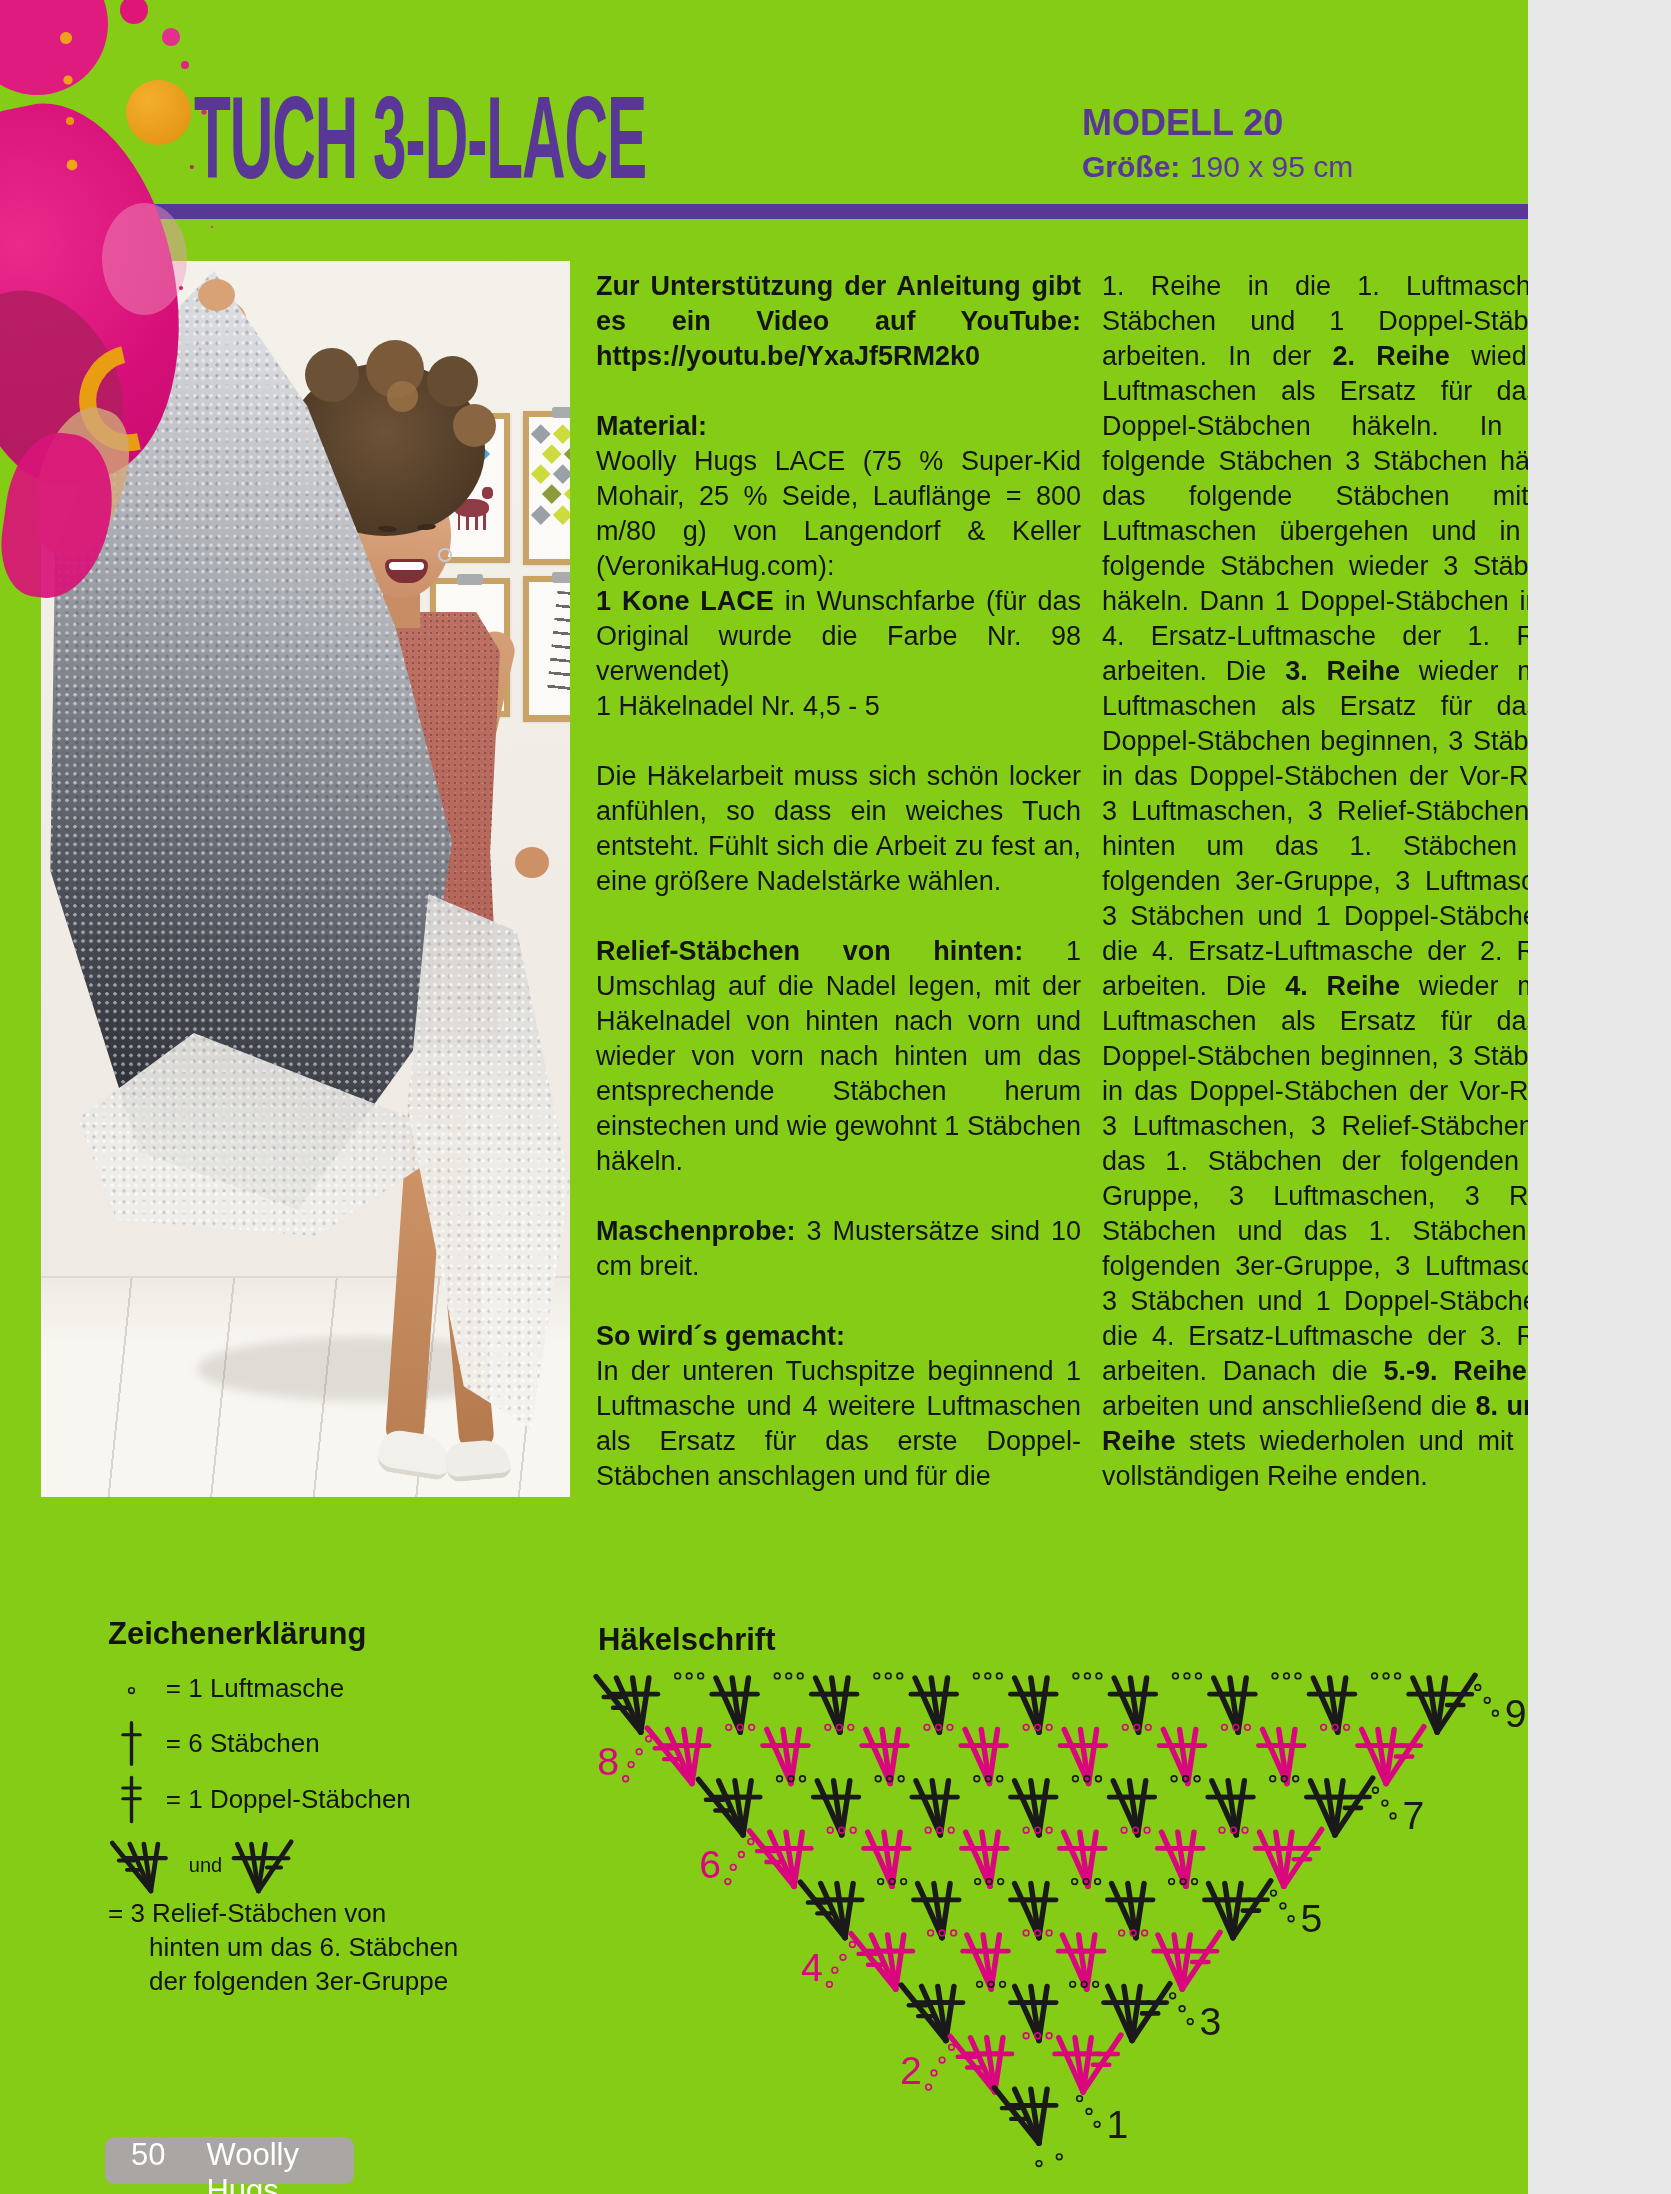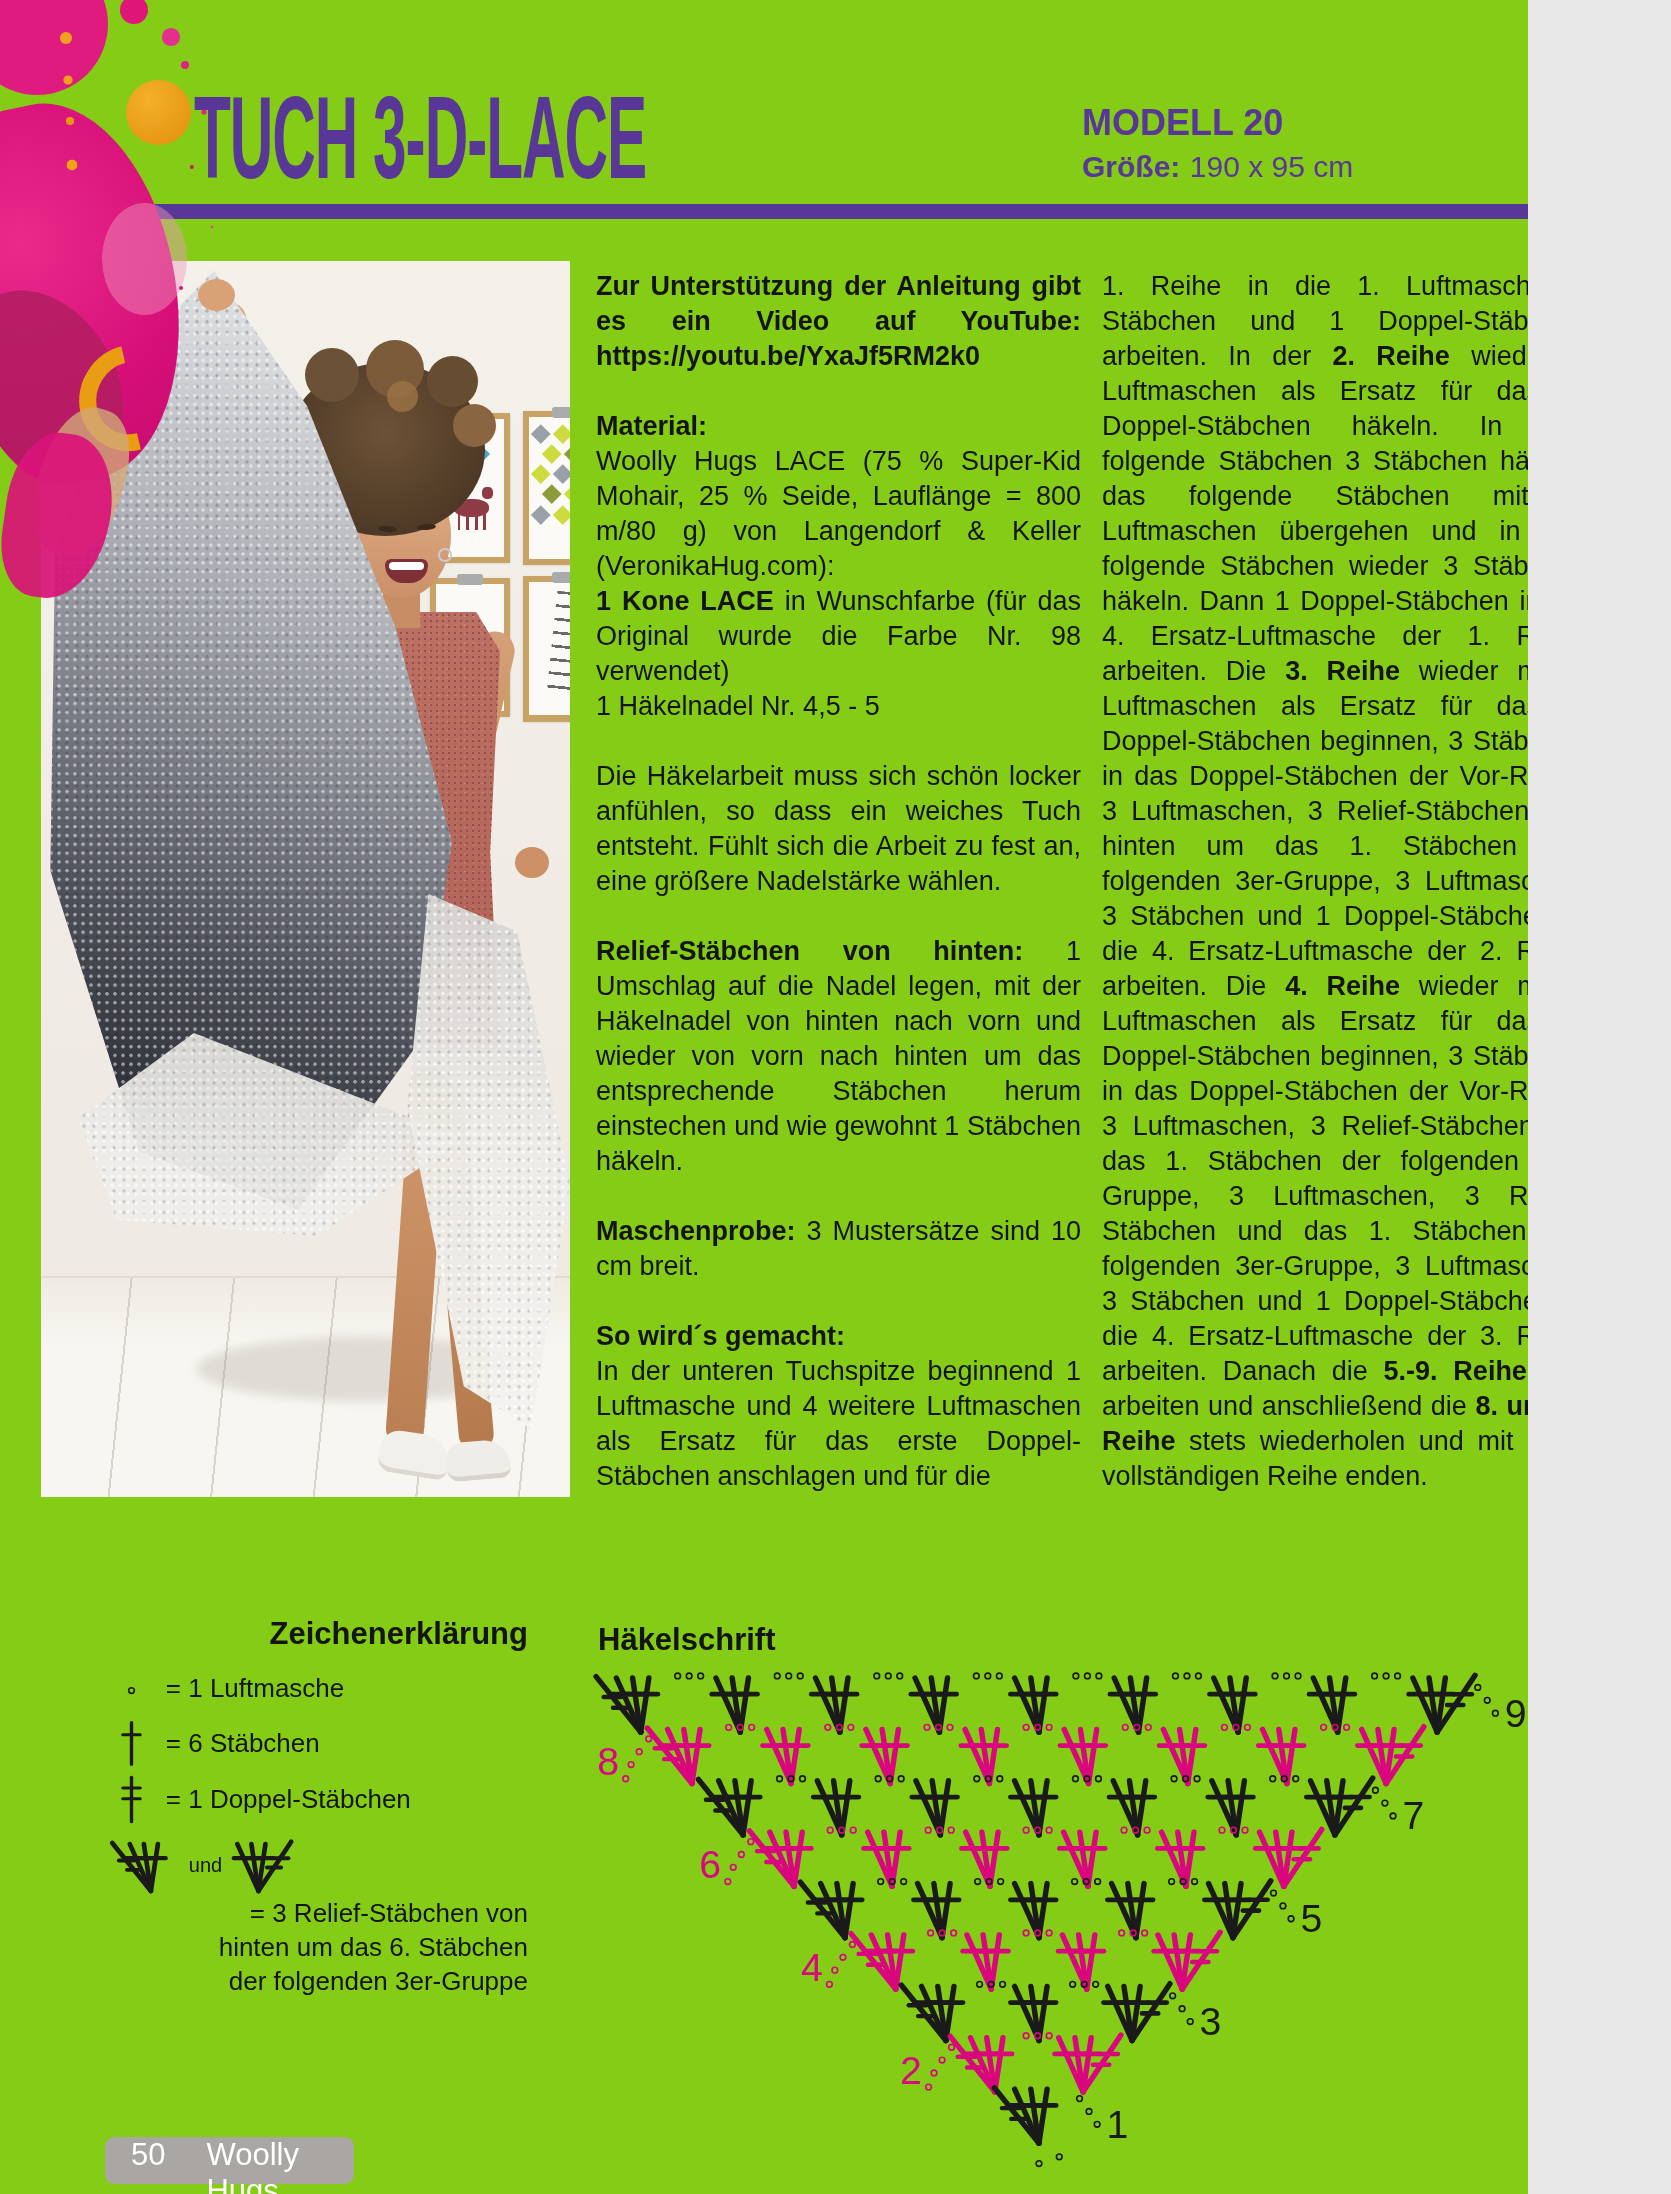--- a/index.html
+++ b/index.html
@@ -139,21 +139,21 @@
   
   .col{position:absolute; top:269px; width:485px; font-size:27px; line-height:35px;
        color:var(--ink); text-align:justify;}
   .col1{left:596px;}
   .col2{left:1102px;}
   .col p{margin:0;}
   .col p.mt{margin-top:35px;}
   .col .b{font-weight:700;}
 
   
-  .legend{position:absolute; left:108px; top:1616px; width:420px; color:var(--ink);text-align:right;}
+  .legend{position:absolute; left:108px; top:1616px; width:420px; color:var(--ink);}
   .legend h2{font-size:31px; font-weight:700; margin-bottom:9.5px;}
   .litem{display:flex; align-items:center; gap:10.8px; margin:2.7px 0; font-size:26px;}
   .litem .sym{flex:none; width:47px; display:flex; justify-content:center;}
   .symrow{display:flex; align-items:flex-end; gap:6.8px; margin:6.8px 0 1.4px 0;}
   .symrow .und{font-size:20px; padding-bottom:17.6px;}
   .ltext{font-size:26px; line-height:34px;}
   .ltext div:nth-child(n+2){padding-left:41px;}
 
   
   .chart-heading{position:absolute; left:598px; top:1622px; font-size:31px; font-weight:700; color:var(--ink);}

